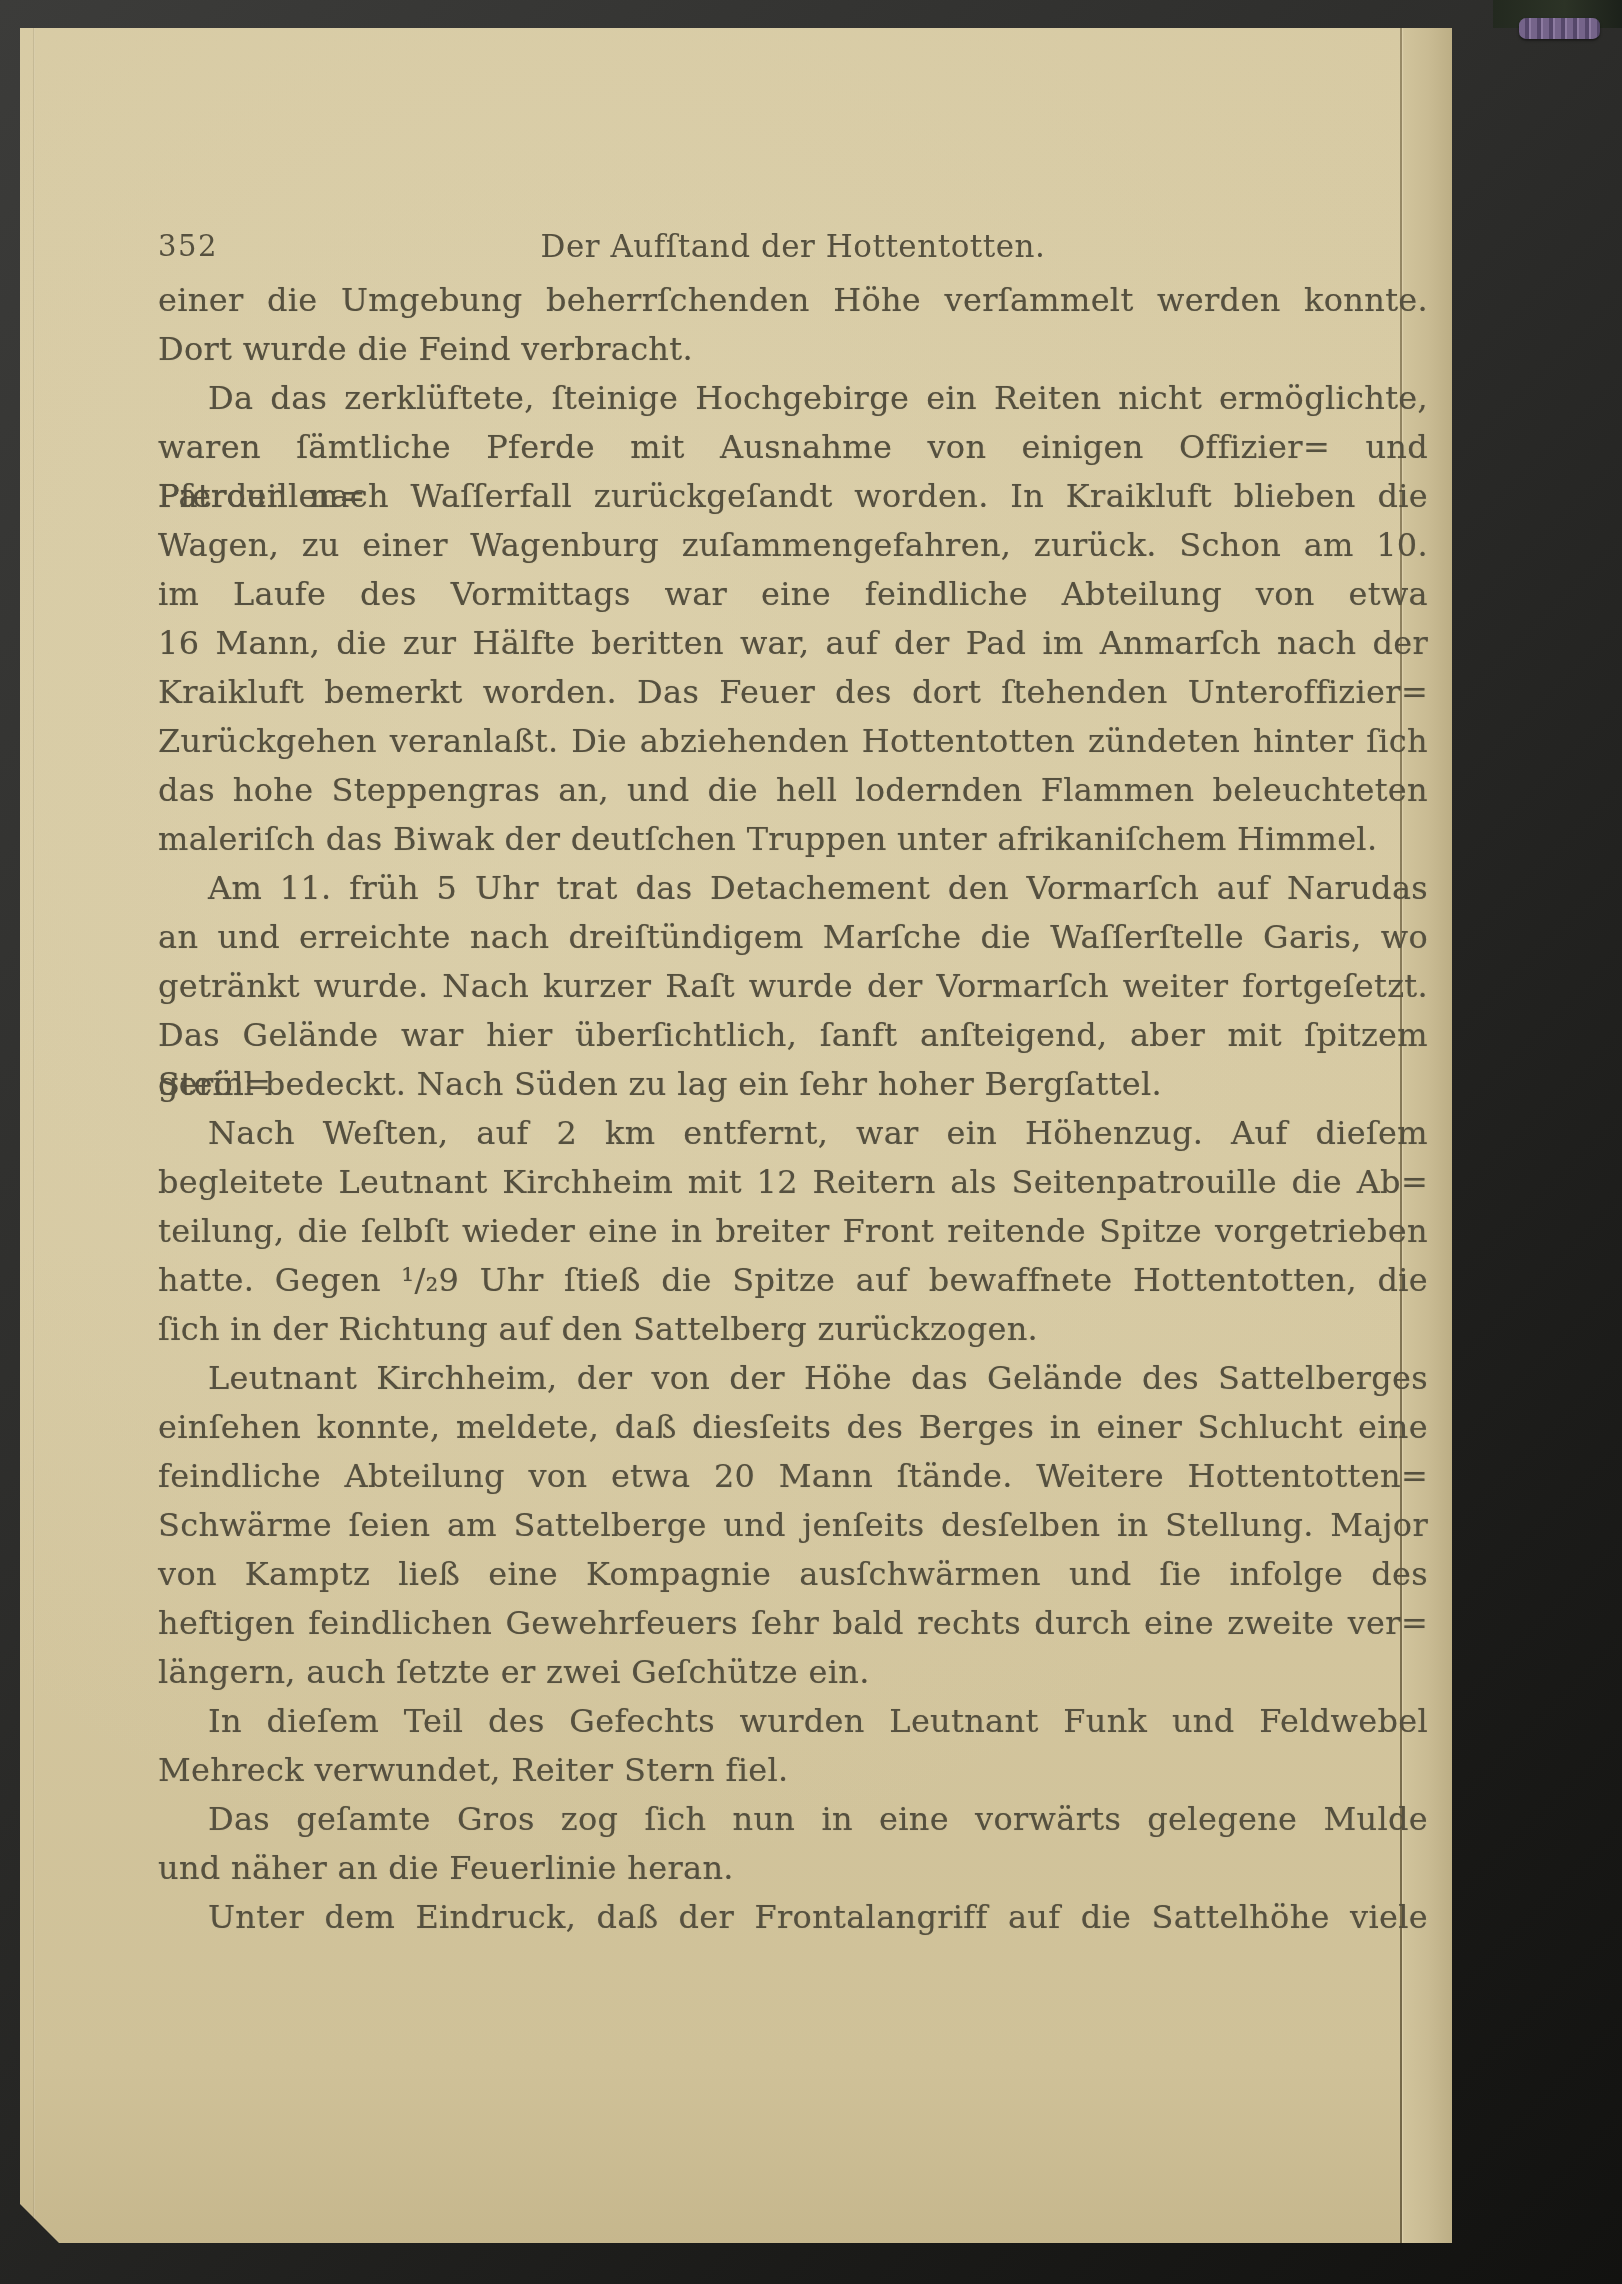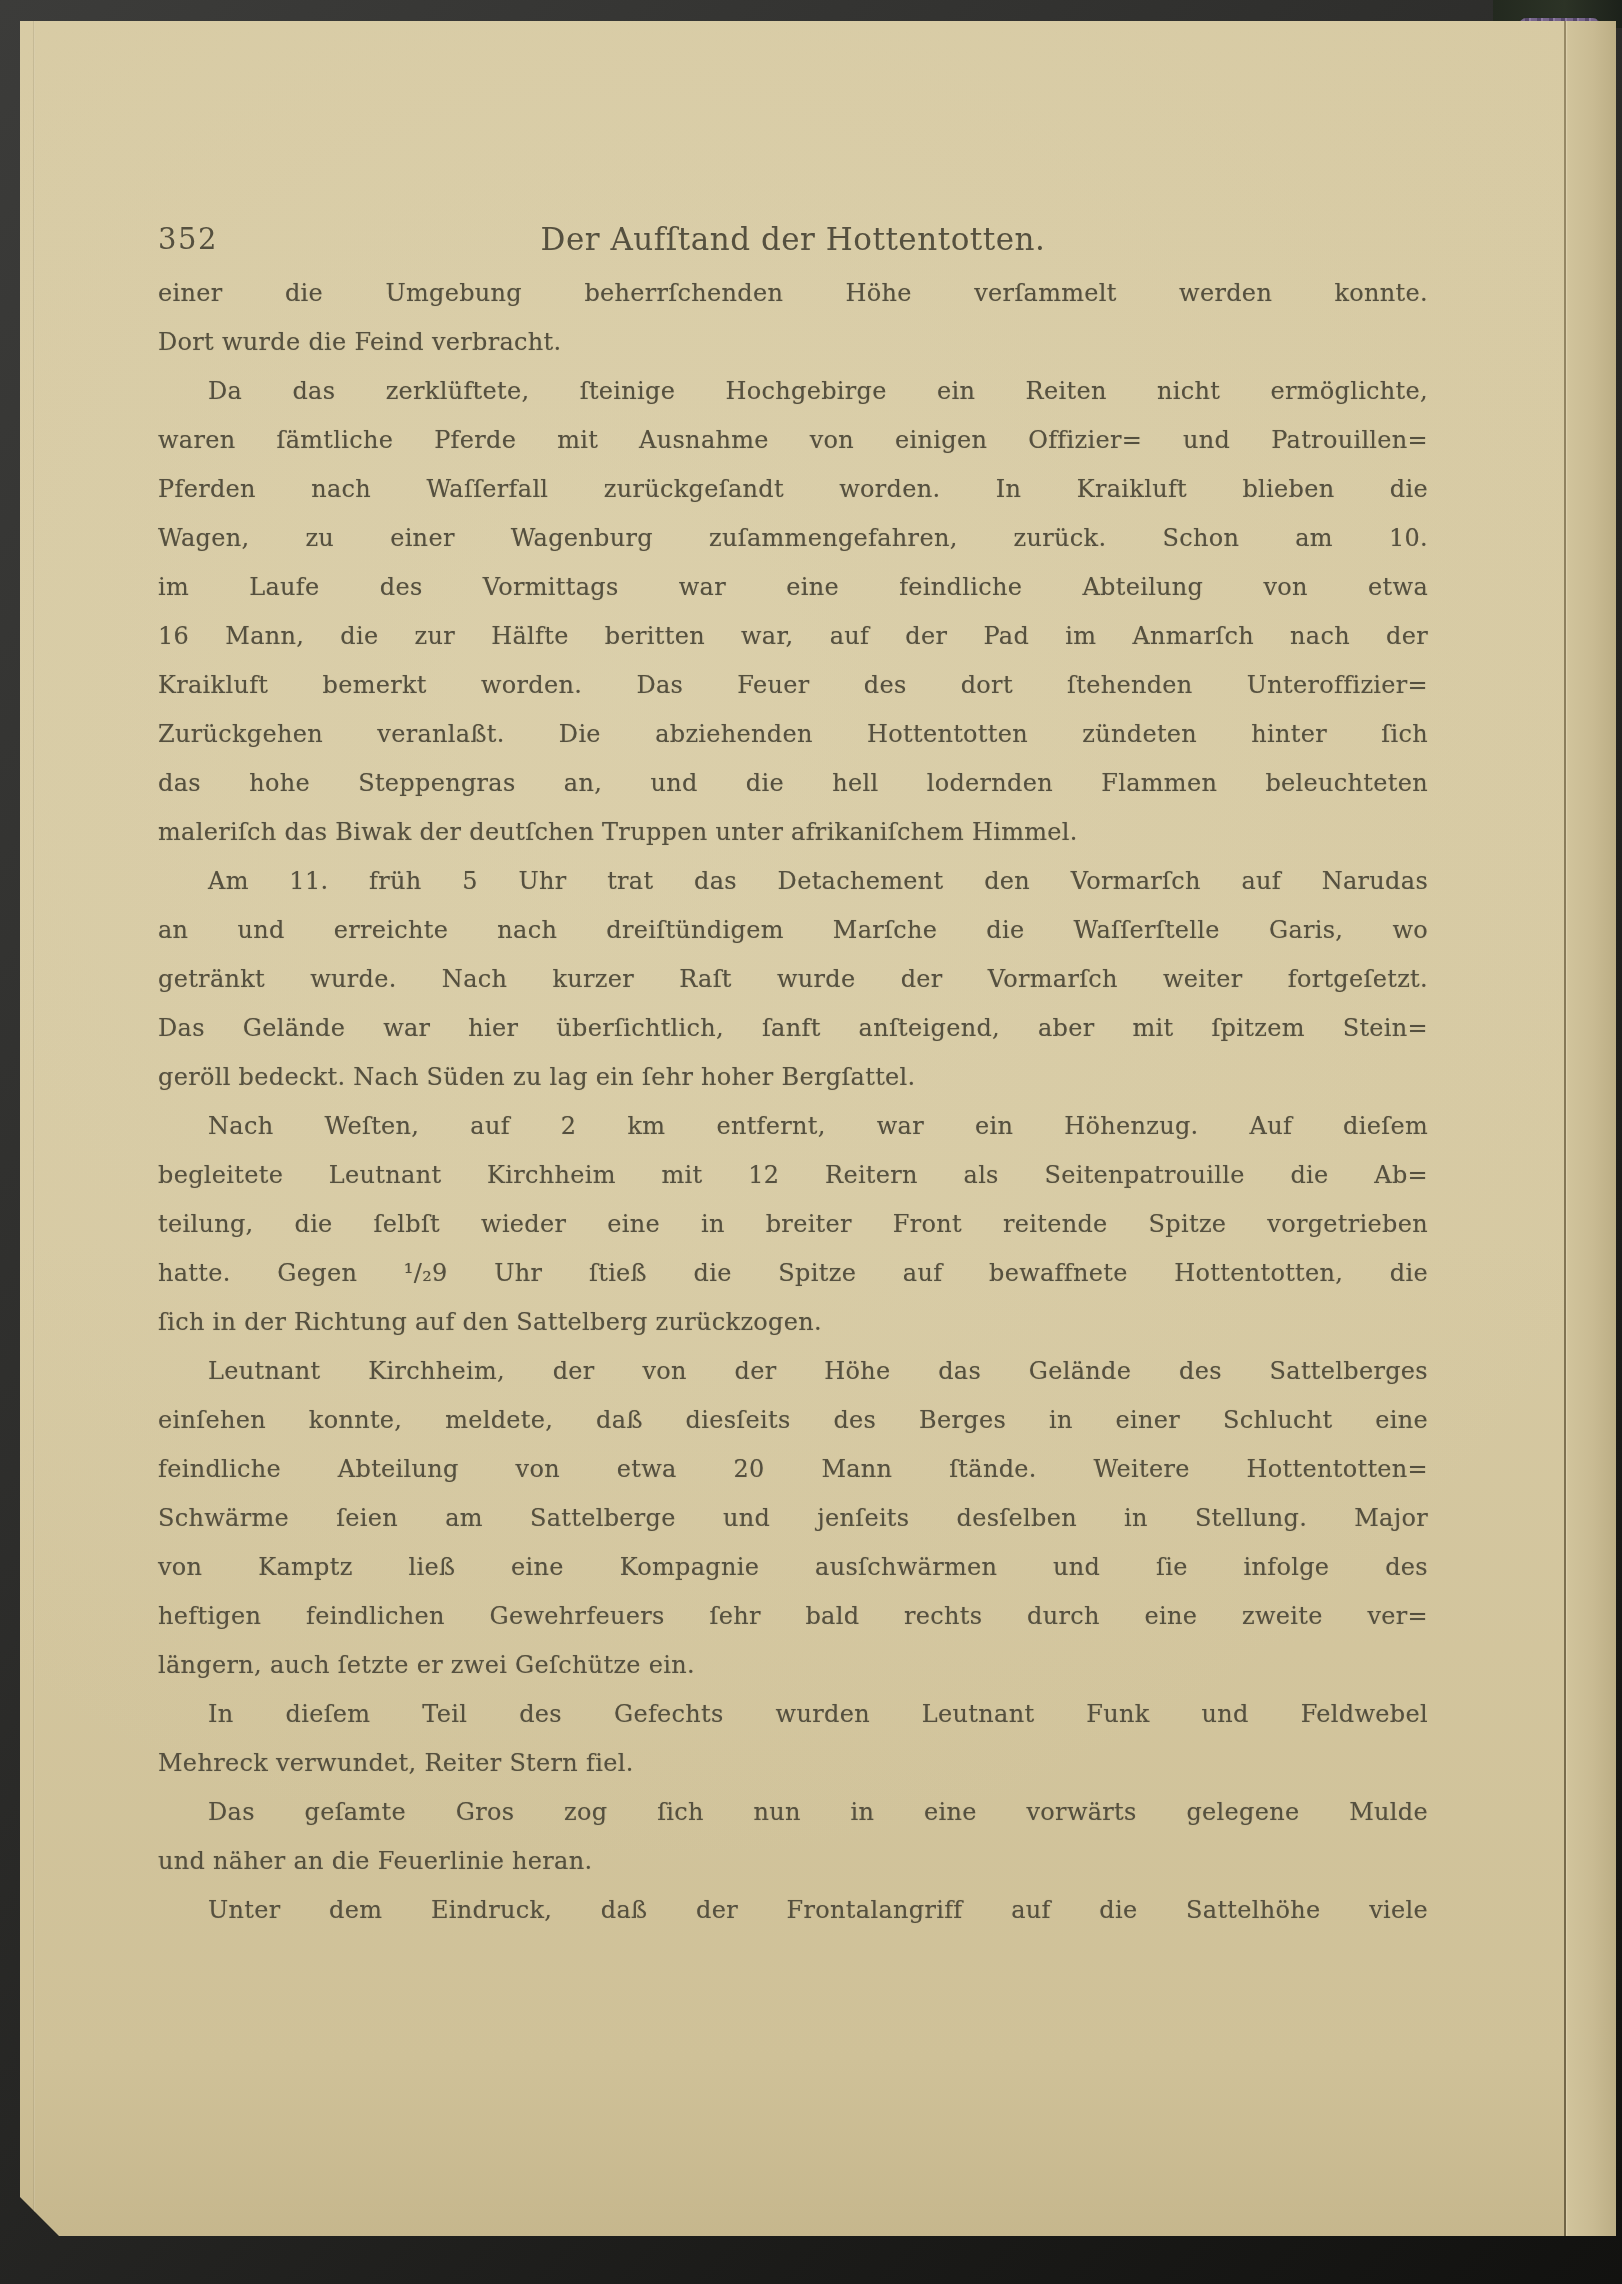--- a/index.html
+++ b/index.html
@@ -12,21 +12,21 @@
     position:absolute;left:1493px;top:0;width:130px;height:28px;
     background:linear-gradient(90deg,#23291f,#2c3326 55%,#1c211a);
   }
   .headband{
     position:absolute;left:1519px;top:18px;width:81px;height:21px;border-radius:7.3px;
     background:repeating-linear-gradient(90deg,
       var(--headband-purple,#75648a) 0 5.7px,#55476a 5.7px 9.7px,#8d7ba1 9.7px 12px);
     box-shadow:0 1.6px 2.4px rgba(0,0,0,.5);
   }
   .page{
-    position:absolute;left:20px;top:21px;width:1596px;height:2215px;
+    position:absolute;left:20px;top:28px;width:1432px;height:2215px;
     background:
       radial-gradient(120% 90% at 38% 30%,rgba(224,214,180,.45) 0%,rgba(224,214,180,0) 60%),
       linear-gradient(180deg,#d7caa3 0%,var(--paper,#d6c9a2) 55%,#cfc198 92%,#c6b78d 100%);
     clip-path:polygon(0 0,100% 0,100% 100%,39px 100%,0 calc(100% - 39px));
     box-shadow:0 18px 37px rgba(0,0,0,.6);
   }
   .fold-line{
     position:absolute;left:13px;top:0;width:2.4px;height:100%;
     background:linear-gradient(90deg,rgba(90,75,45,.22),rgba(255,250,230,.25));
   }
@@ -47,21 +47,21 @@
     position:absolute;left:0;top:0;font-size:29px;letter-spacing:1.6px;
   }
   .header{
     text-align:center;font-size:31px;letter-spacing:0.5px;
   }
   .text-block{
     position:absolute;left:138px;top:248px;width:1270px;
     color:var(--ink,#55503f);
   }
   .line{
-    font-size:24px;line-height:49px;height:49px;white-space:normal;
+    font-size:32px;line-height:49px;height:49px;white-space:normal;
     text-align:justify;text-align-last:justify;letter-spacing:0.3px;
     text-shadow:0 0 0.8px rgba(60,54,38,.35);
   }
   .line.indent{text-indent:50px;}
   .line.para-end{text-align-last:left;}
 </style>
 </head>
 <body>
 
 <div class="scan">

